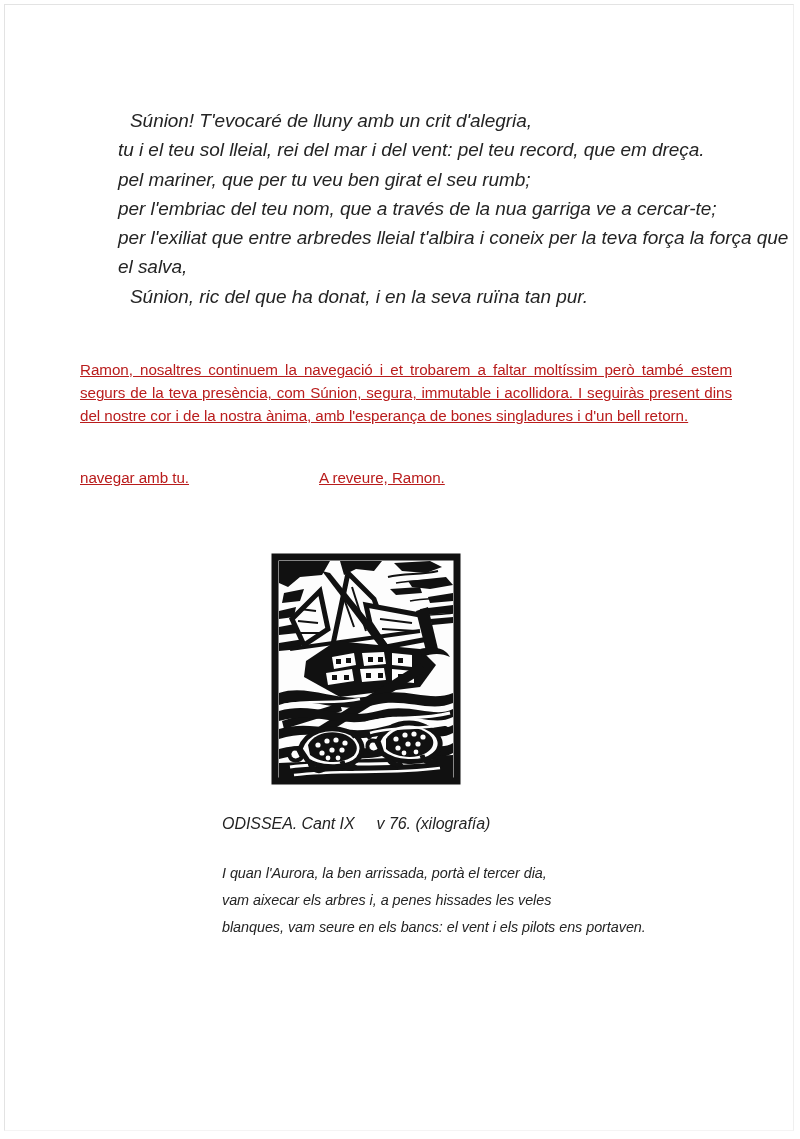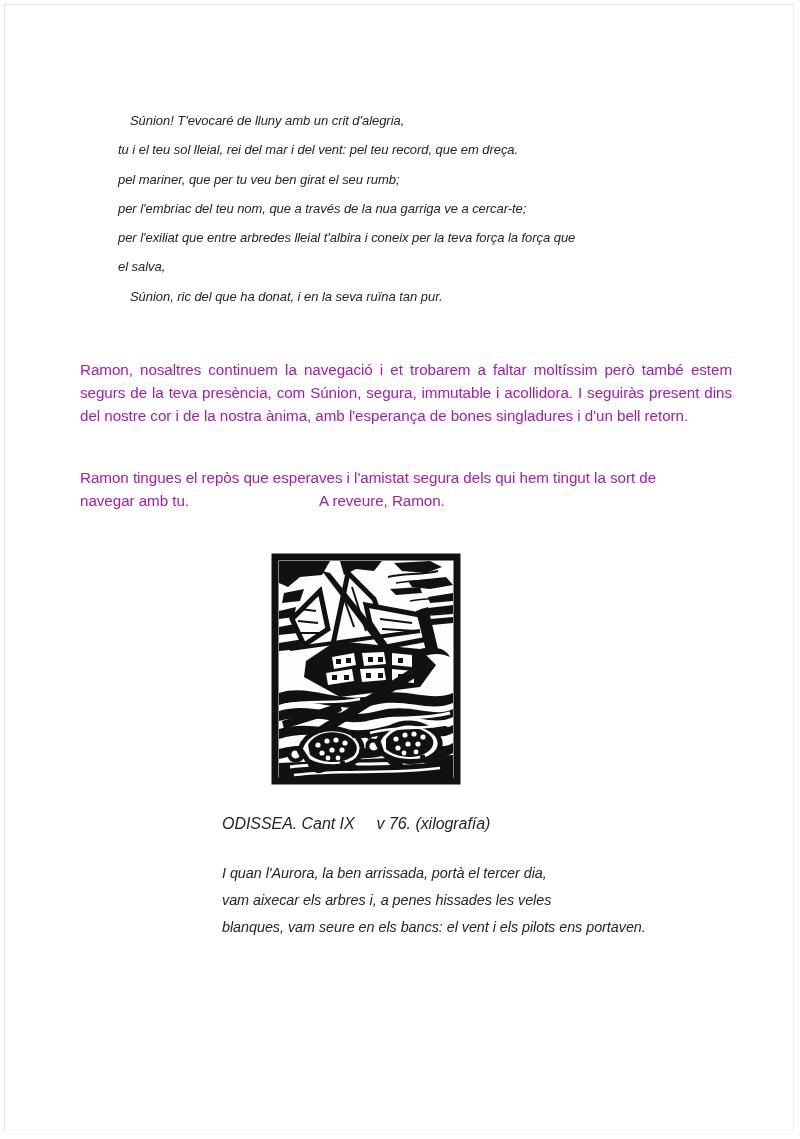--- a/index.html
+++ b/index.html
@@ -42,40 +42,41 @@
 
   
   .poem {
     position: absolute;
     left: 118px;
     top: 106px;
     width: 640px;
   }
   .poem-line {
     font-style: italic;
-    font-size: 13px;
+    font-size: 19px;
     line-height: 29.3px;
     color: #242424;
     white-space: nowrap;
     letter-spacing: -0.05px;
   }
   .poem-line.indent {
     padding-left: 12px;
   }
 
   
   .prose {
     position: absolute;
     left: 80px;
     width: 652px;
     font-size: 15.2px;
     line-height: 23.2px;
-    color: #a21caf;
+    color: #b91c1c;
     text-align: justify;
     letter-spacing: -0.05px;
+    text-decoration: underline;
   }
   #para-1 { top: 358px; }
   #para-2 { top: 466px; }
   .prose .spacer {
     display: inline-block;
     width: 130px;
   }
   .prose-lastline {
     text-align: left;
   }
@@ -132,21 +133,20 @@
       <div class="poem-line">pel mariner, que per tu veu ben girat el seu rumb;</div>
       <div class="poem-line">per l'embriac del teu nom, que a través de la nua garriga ve a cercar-te;</div>
       <div class="poem-line">per l'exiliat que entre arbredes lleial t'albira i coneix per la teva força la força que</div>
       <div class="poem-line">el salva,</div>
       <div class="poem-line indent">Súnion, ric del que ha donat, i en la seva ruïna tan pur.</div>
     </div>
 
     <div class="prose" id="para-1">Ramon, nosaltres continuem la navegació i et trobarem a faltar moltíssim però també estem segurs de la teva presència, com Súnion, segura, immutable i acollidora.  I seguiràs present dins del nostre cor i de la nostra ànima, amb l'esperança de bones singladures i d'un bell retorn.</div>
 
     <div class="prose" id="para-2">
-      <div style="text-align: justify;">Ramon tingues el repòs que esperaves i l'amistat segura dels qui hem tingut la sort de</div>
       <div class="prose-lastline"><span>navegar amb tu.</span><span class="spacer"></span><span>A reveure, Ramon.</span></div>
     </div>
 
     <div class="figure">
       <svg viewBox="0 0 192 233" xmlns="http://www.w3.org/2000/svg" shape-rendering="geometricPrecision">
         <defs>
           <clipPath id="frameClip">
             <rect x="5" y="4" width="182" height="224"></rect>
           </clipPath>
         </defs>

